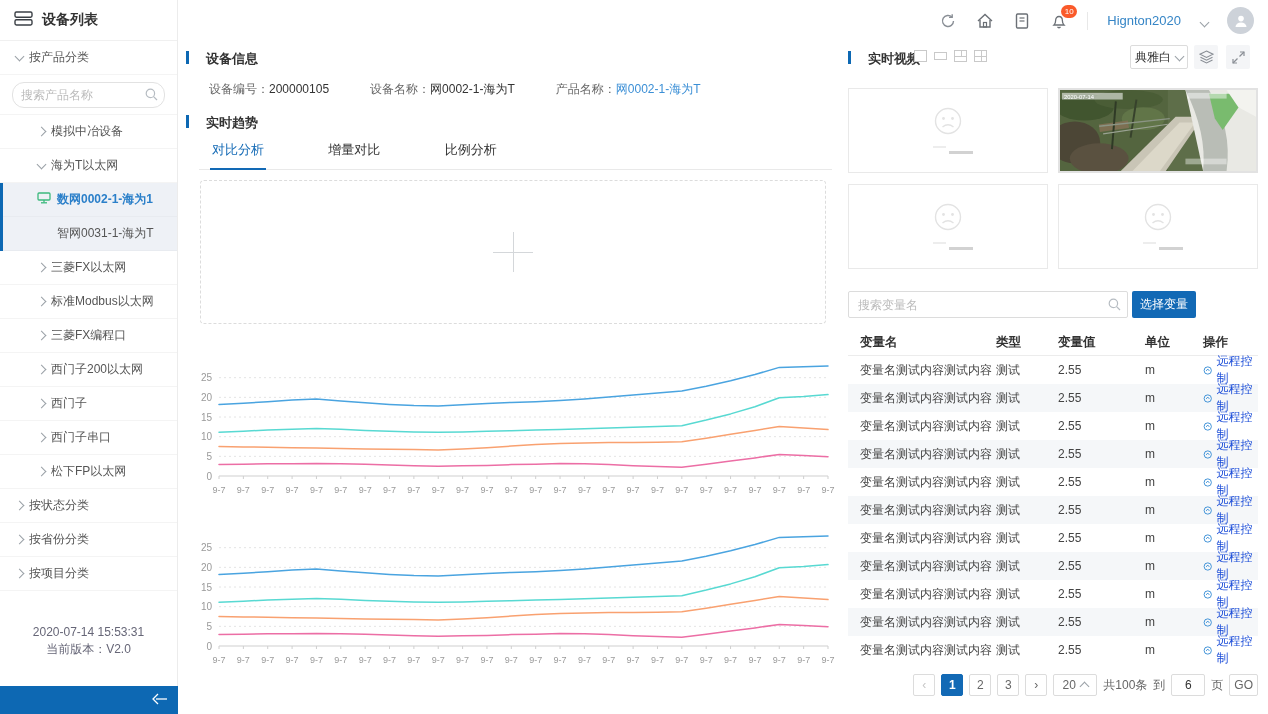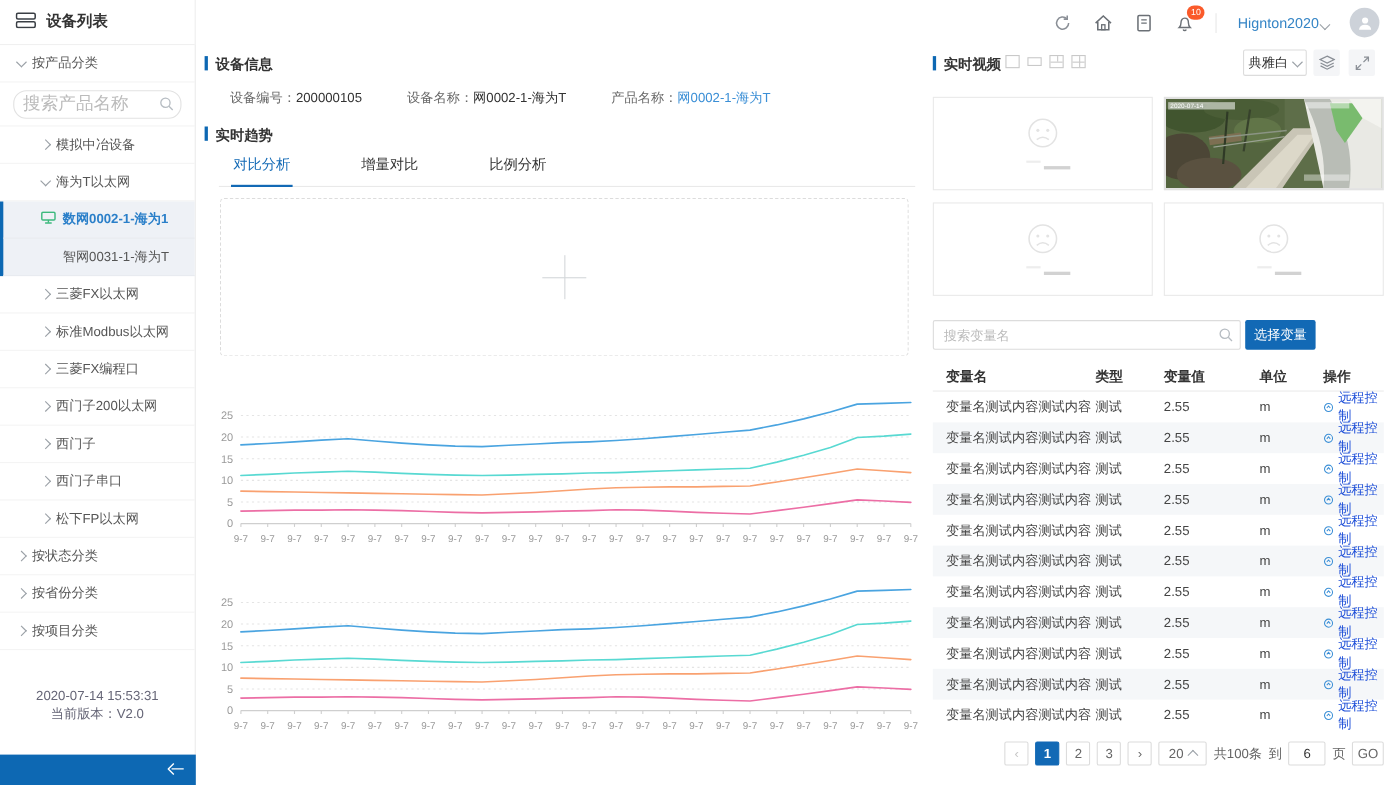--- a/index.html
+++ b/index.html
@@ -10,41 +10,41 @@
   .s-head{height:41px;display:flex;align-items:center;gap:9px;padding-left:14px;border-bottom:1px solid #f0f0f0;box-sizing:border-box;}
   .s-title{font-size:14px;font-weight:bold;color:#333;}
   .srow{position:relative;height:34px;display:flex;align-items:center;border-bottom:1px solid #f4f4f4;box-sizing:border-box;color:#555;}
   .srow .lbl{margin-left:6px;}
   .chev{display:inline-block;width:6px;height:6px;border-right:1px solid #9aa0a6;border-bottom:1px solid #9aa0a6;transform:rotate(-45deg);margin-left:16px;flex:none;}
   .chev.down{transform:rotate(45deg);margin-top:-3px;}
   .ind1 .chev{margin-left:38px;}
   .s-search-wrap{height:40px;display:flex;align-items:center;padding:0 12px;border-bottom:1px solid #f4f4f4;box-sizing:border-box;}
   .s-search{position:relative;width:100%;}
   .s-search input{width:100%;height:26px;border:1px solid #e2e2e2;border-radius:12px;box-sizing:border-box;
-      padding:0 24px 0 8px;font-size:16px;color:#737373;outline:none;font-family:inherit;}
+      padding:0 24px 0 8px;font-size:12px;color:#737373;outline:none;font-family:inherit;}
   .s-search input::placeholder{color:#bbb;}
   .mag{position:absolute;right:7px;top:6px;width:13px;height:13px;}
   .sel-block{background:#eef1f6;border-left:3px solid #0d68b3;}
   .sel-block .srow{border-bottom:1px solid #e8ebf0;}
   .sel-item{color:#2a7fc9;font-weight:bold;}
   .sel-item .txt{margin-left:6px;}
   .sel-row1{padding-left:34px;}
   .sel-row2{padding-left:54px;color:#555;}
   .s-footer{position:absolute;left:0;bottom:56px;width:100%;text-align:center;color:#667;line-height:17px;font-size:12px;}
   .s-bottom{position:absolute;left:0;bottom:0;width:178px;height:28px;background:#0d68b3;display:flex;align-items:center;justify-content:flex-end;padding-right:10px;box-sizing:border-box;}
   
   .tophead{position:absolute;left:178px;top:0;width:1090px;height:41px;display:flex;align-items:center;justify-content:flex-end;gap:19px;padding-right:14px;box-sizing:border-box;background:#fff;}
   .hicon{position:relative;width:18px;height:18px;flex:none;cursor:pointer;}
   .badge{position:absolute;top:-7px;right:-9px;min-width:16px;height:13px;background:#fa5a2a;color:#fff;font-size:8px;border-radius:7px;
          display:flex;align-items:center;justify-content:center;padding:0 2px;box-sizing:border-box;}
   .vdiv{width:1px;height:18px;background:#e8e8e8;}
-  .uname{color:#3585c6;font-size:13px;display:flex;align-items:flex-end;gap:2px;cursor:pointer;}
+  .uname{color:#3585c6;font-size:13px;display:flex;align-items:flex-end;gap:20px;cursor:pointer;}
   .avatar{width:27px;height:27px;border-radius:50%;background:#cdd2d9;display:flex;align-items:center;justify-content:center;}
   
-  .sec-title{position:absolute;font-size:13px;font-weight:bold;color:#333;padding-left:10px;}
+  .sec-title{position:absolute;font-size:13px;font-weight:bold;color:#333;padding-left:20px;}
   .sec-title::before{content:"";position:absolute;left:0;top:1px;width:3px;height:13px;background:#0d68b3;}
   
   .info-row{position:absolute;left:209px;top:81px;display:flex;color:#666;}
   .info-item{margin-right:41px;}
   .info-item b{font-weight:normal;color:#333;}
   .link{color:#3b8fd6;cursor:pointer;}
   
   .tabbar{position:absolute;left:199px;top:137px;width:633px;border-bottom:1px solid #e9e9e9;padding-left:11px;box-sizing:border-box;}
   .tab{display:inline-block;font-size:13px;color:#333;padding:4px 2px 9px;margin-right:57px;cursor:pointer;}
   .tab.active{color:#1269b5;border-bottom:2px solid #1269b5;margin-bottom:-1px;}

